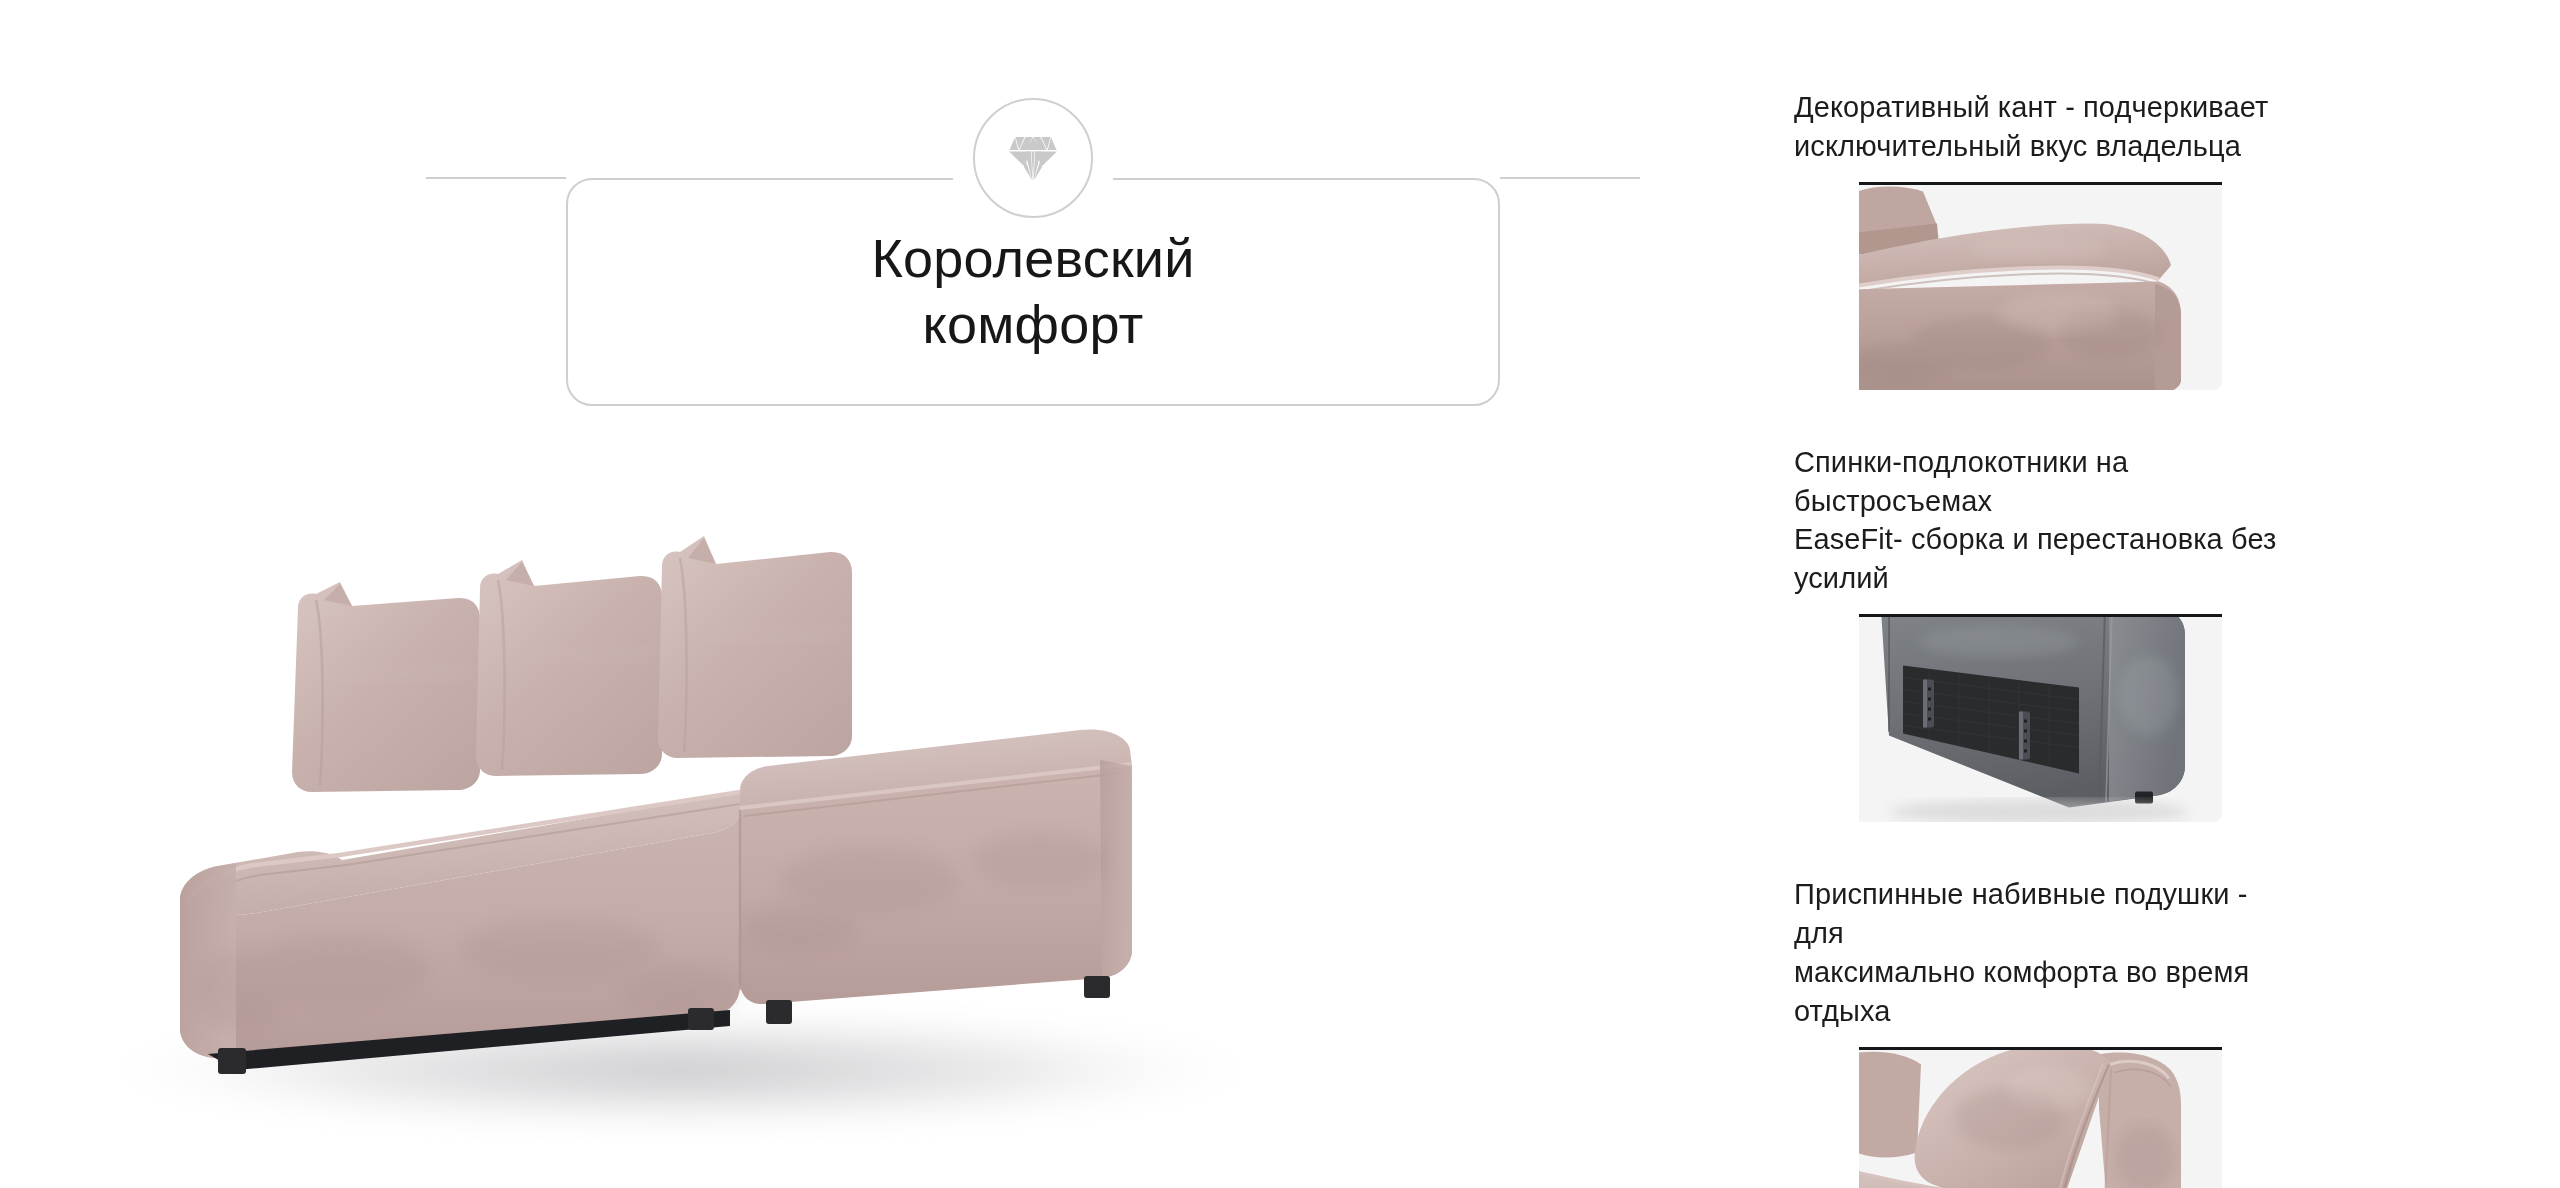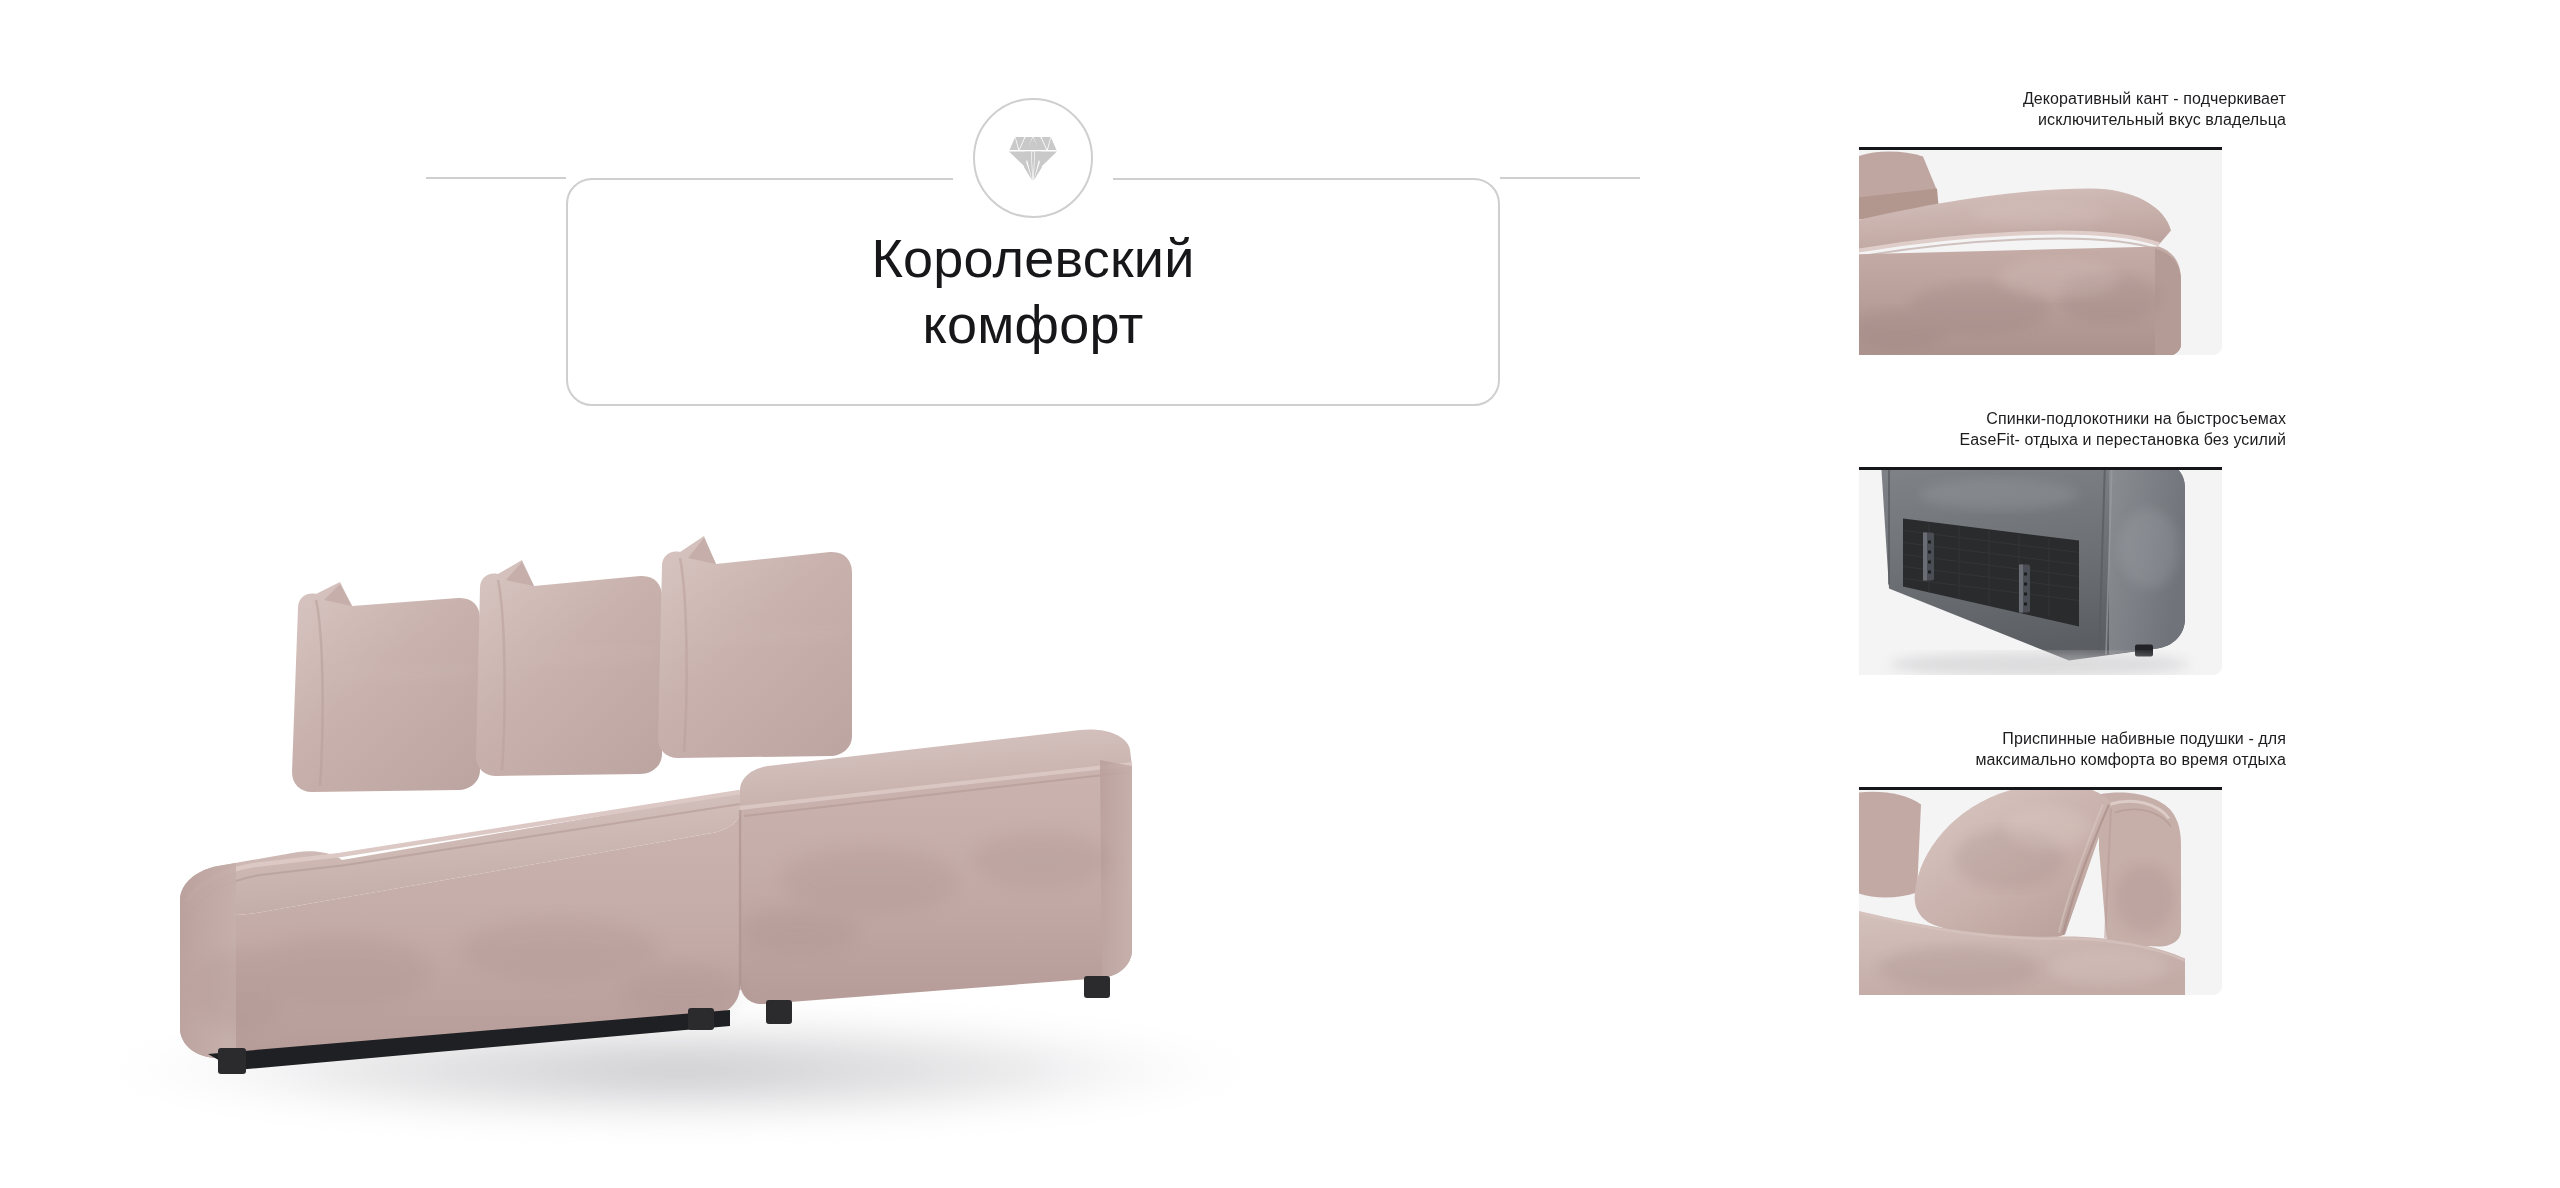--- a/index.html
+++ b/index.html
@@ -76,22 +76,22 @@
   
   #feature-column {
     position:absolute;
     left:1790px; top:88px;
     width:500px;
   }
   .feature-block { position:relative; width:500px; }
   .feature-block + .feature-block { margin-top:53px; }
 
   .feature-caption {
-    text-align:right;
-    font-size:16px;
+    text-align:left;
+    font-size:29px;
     font-weight:300;
     line-height:1.34;
     color:#1c1c1f;
     letter-spacing:0.1px;
     white-space:pre-line;
     padding:0 4px;
   }
   .feature-thumb {
     position:relative;
     margin:16px auto 0;
@@ -311,21 +311,21 @@
         <g opacity="0.14" fill="#f0e2de">
           <ellipse cx="180" cy="66" rx="70" ry="12" filter="url(#t1b)"></ellipse>
           <ellipse cx="200" cy="130" rx="60" ry="20" filter="url(#t1b)"></ellipse>
         </g>
       </svg>
     </div>
   </div>
 
   <div class="feature-block">
     <div class="feature-caption">Спинки-подлокотники на быстросъемах
-EaseFit- отдыха и перестановка без усилий</div>
+EaseFit- сборка и перестановка без усилий</div>
     <div class="feature-thumb">
       <svg viewBox="0 0 363 208" preserveAspectRatio="xMidYMid slice" aria-hidden="true">
         <defs>
           <linearGradient id="t2body" x1="0" y1="0" x2="0.2" y2="1">
             <stop offset="0%" stop-color="#808488"></stop>
             <stop offset="55%" stop-color="#6d7075"></stop>
             <stop offset="100%" stop-color="#5b5e63"></stop>
           </linearGradient>
           <linearGradient id="t2side" x1="0" y1="0" x2="1" y2="0.4">
             <stop offset="0%" stop-color="#8a8e93"></stop>

